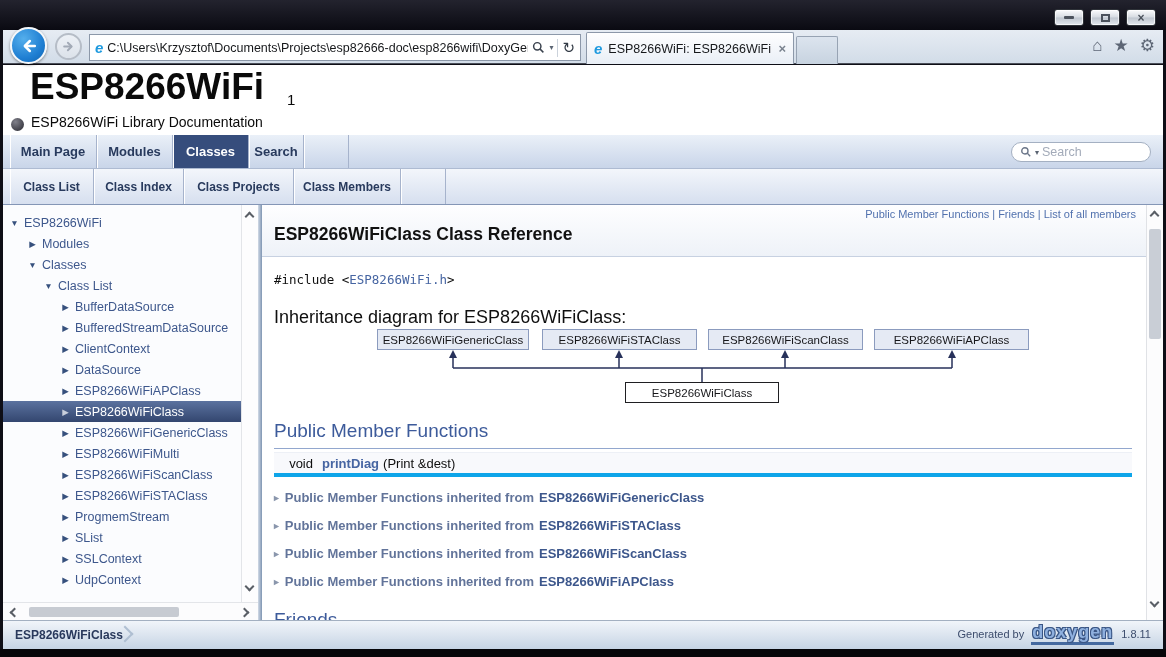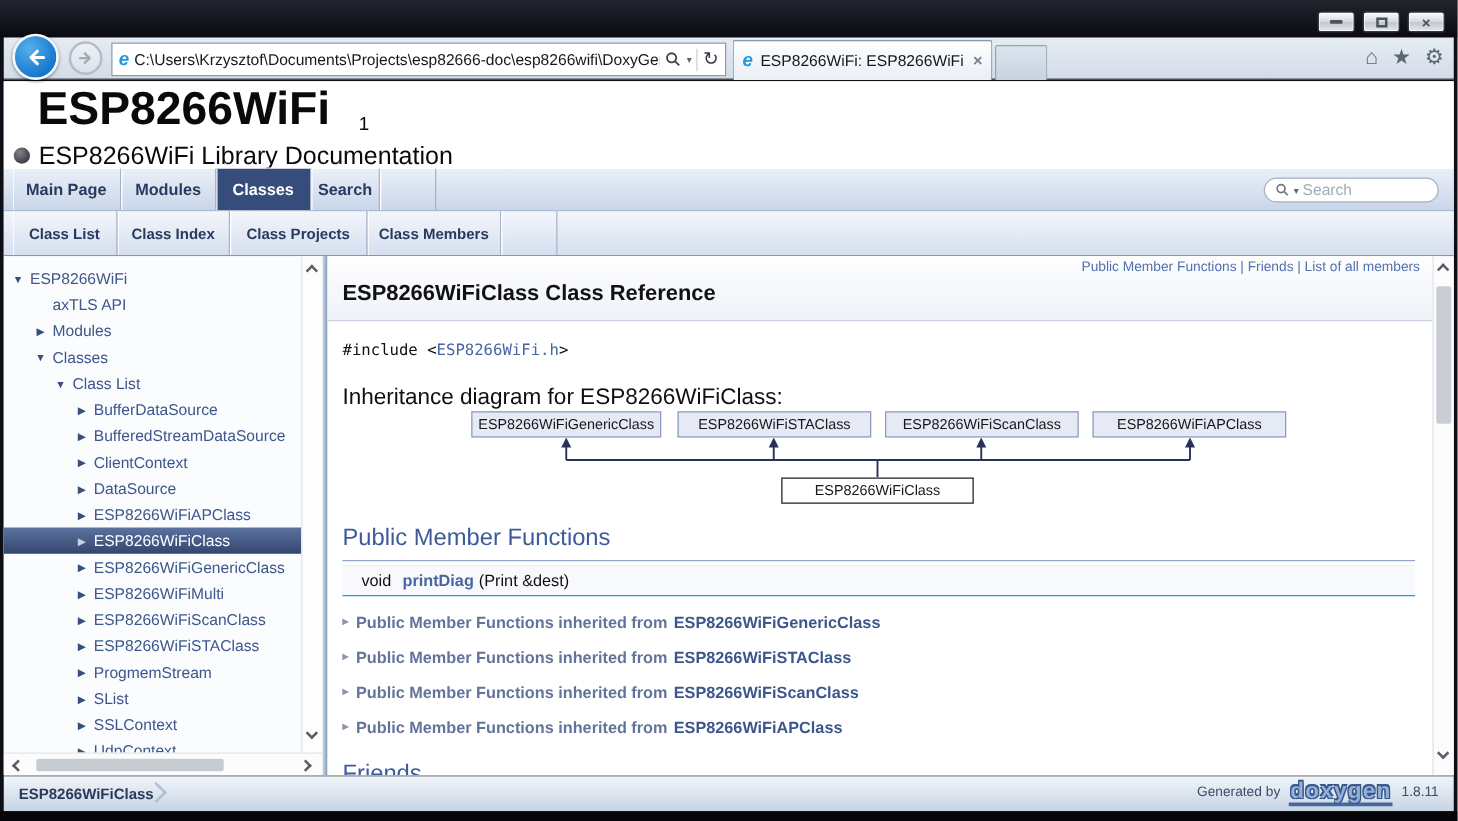--- a/index.html
+++ b/index.html
@@ -56,21 +56,21 @@
   .nav-icons span { cursor:pointer; }
 
   
   .page { position:absolute; top:65px; left:3px; width:1160px; height:555px; background:#fff; }
 
   .proj-header { position:relative; height:69px; background:#fff; }
   .proj-name { position:absolute; left:27px; top:1px; font-size:37px; font-weight:bold; color:#0A0A0A; }
   .proj-version { position:absolute; left:284px; top:26px; font-size:15px; color:#0A0A0A; }
   .sphere-icon { position:absolute; left:8px; top:53px; width:13px; height:13px; border-radius:50%;
     background: radial-gradient(circle at 35% 30%, #80808A, #26262E); }
-  .proj-brief { position:absolute; left:28px; top:49px; font-size:20px; color:#0A0A0A; }
+  .proj-brief { position:absolute; left:28px; top:49px; font-size:14px; color:#0A0A0A; }
 
   .tabs1 { position:absolute; top:69px; left:0; width:1160px; height:34px;
     background: linear-gradient(#EAF0F8, #C9D5E9); border-top:1px solid #fff; display:flex; padding-left:7px; }
   .tabs2 { position:absolute; top:103px; left:0; width:1160px; height:37px;
     background: linear-gradient(#F3F6FB, #D6DFEF); border-top:1px solid #AEBBD2;
     border-bottom:1px solid #8496B6; display:flex; padding-left:7px; }
   .t1, .t2 { display:flex; align-items:center; justify-content:center;
     color:#283A5D; font-weight:bold; border-right:1px solid #A6B3CC;
     box-shadow: inset 1px 0 0 #FFFFFF; cursor:pointer; }
   .t1 { font-size:13px; } .t2 { font-size:12px; }
@@ -135,21 +135,21 @@
     font-size:11.5px; color:#17171A; display:flex; align-items:center; justify-content:center;
     white-space:nowrap; cursor:pointer; }
   .dbox.child { top:58px; background:#FFFFFF; border:1px solid #1F1F22; cursor:default; }
 
   .member-heading, .friends-heading { position:absolute; left:12px; width:858px;
     font-size:19px; font-weight:normal; color:#3D5B9B; border-bottom:1px solid #92A7CE; padding-bottom:6px; }
   .member-heading { top:215px; }
   .friends-heading { top:404px; }
 
   .member-row { position:absolute; top:247px; left:12px; width:858px; height:25px;
-    background:#F8F9FC; border-top:1px solid #EDF0F6; border-bottom:1px solid #0ea5e9;
+    background:#F8F9FC; border-top:1px solid #EDF0F6; border-bottom:4px solid #0ea5e9;
     display:flex; align-items:center; font-size:13px; color:#0F0F0F; }
   .member-row .ret { width:48px; text-align:right; padding-right:9px; flex:none; }
   .member-row .mname { color:#4665A2; font-weight:bold; cursor:pointer; }
   .member-row .margs { margin-left:4px; }
 
   .inherit-row { position:absolute; left:12px; width:858px; height:22px;
     display:flex; align-items:center; font-size:13px; font-weight:bold; cursor:pointer; }
   .ir0 { top:281px; } .ir1 { top:309px; } .ir2 { top:337px; } .ir3 { top:365px; }
   .inherit-row .iarrow { color:#8A96AC; font-size:9.5px; margin-right:6px; }
   .inherit-row .iprefix { color:#62749A; margin-right:5px; }
@@ -256,24 +256,20 @@
     <div class="tab-endcap"></div>
   </div>
 
   <div class="splitpane">
 
     <div class="sidebar">
       <div class="tree">
         <div class="tree-item lvl0">
             <span class="arr">▼</span>
             <span>ESP8266WiFi</span>
-          </div>
-        <div class="tree-item lvl1">
-            <span class="arr"></span>
-            <span>axTLS API</span>
           </div>
         <div class="tree-item lvl1">
             <span class="arr">▶</span>
             <span>Modules</span>
           </div>
         <div class="tree-item lvl1">
             <span class="arr">▼</span>
             <span>Classes</span>
           </div>
         <div class="tree-item lvl2">

